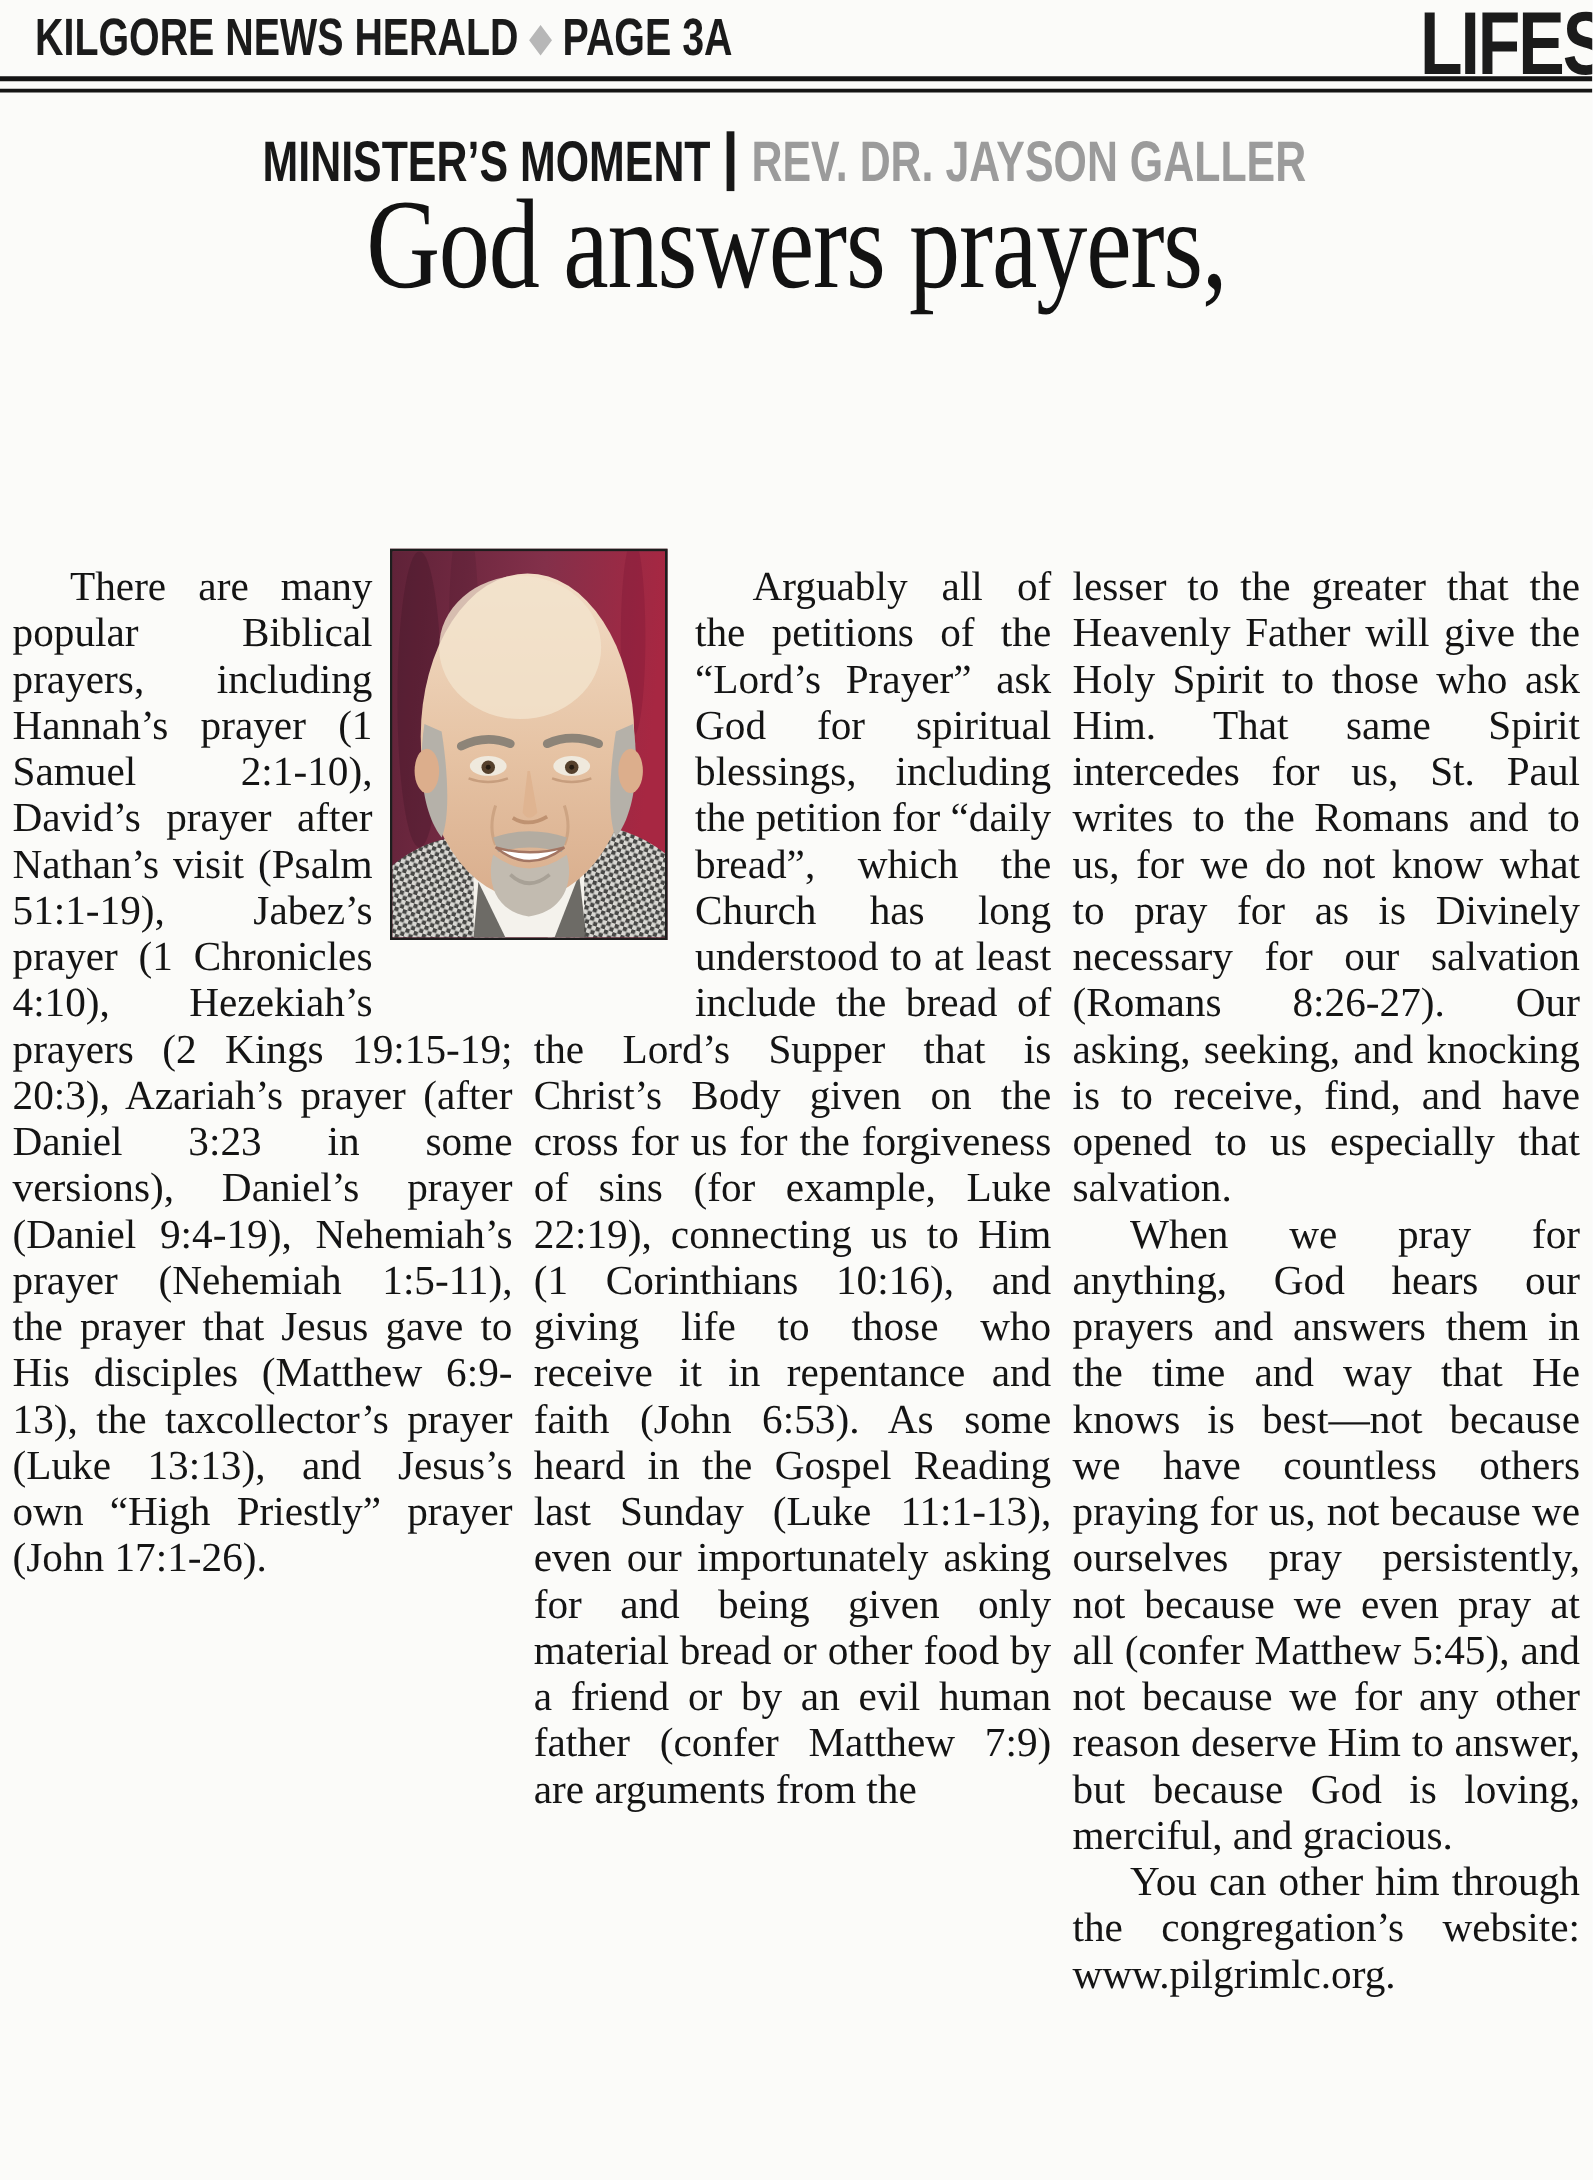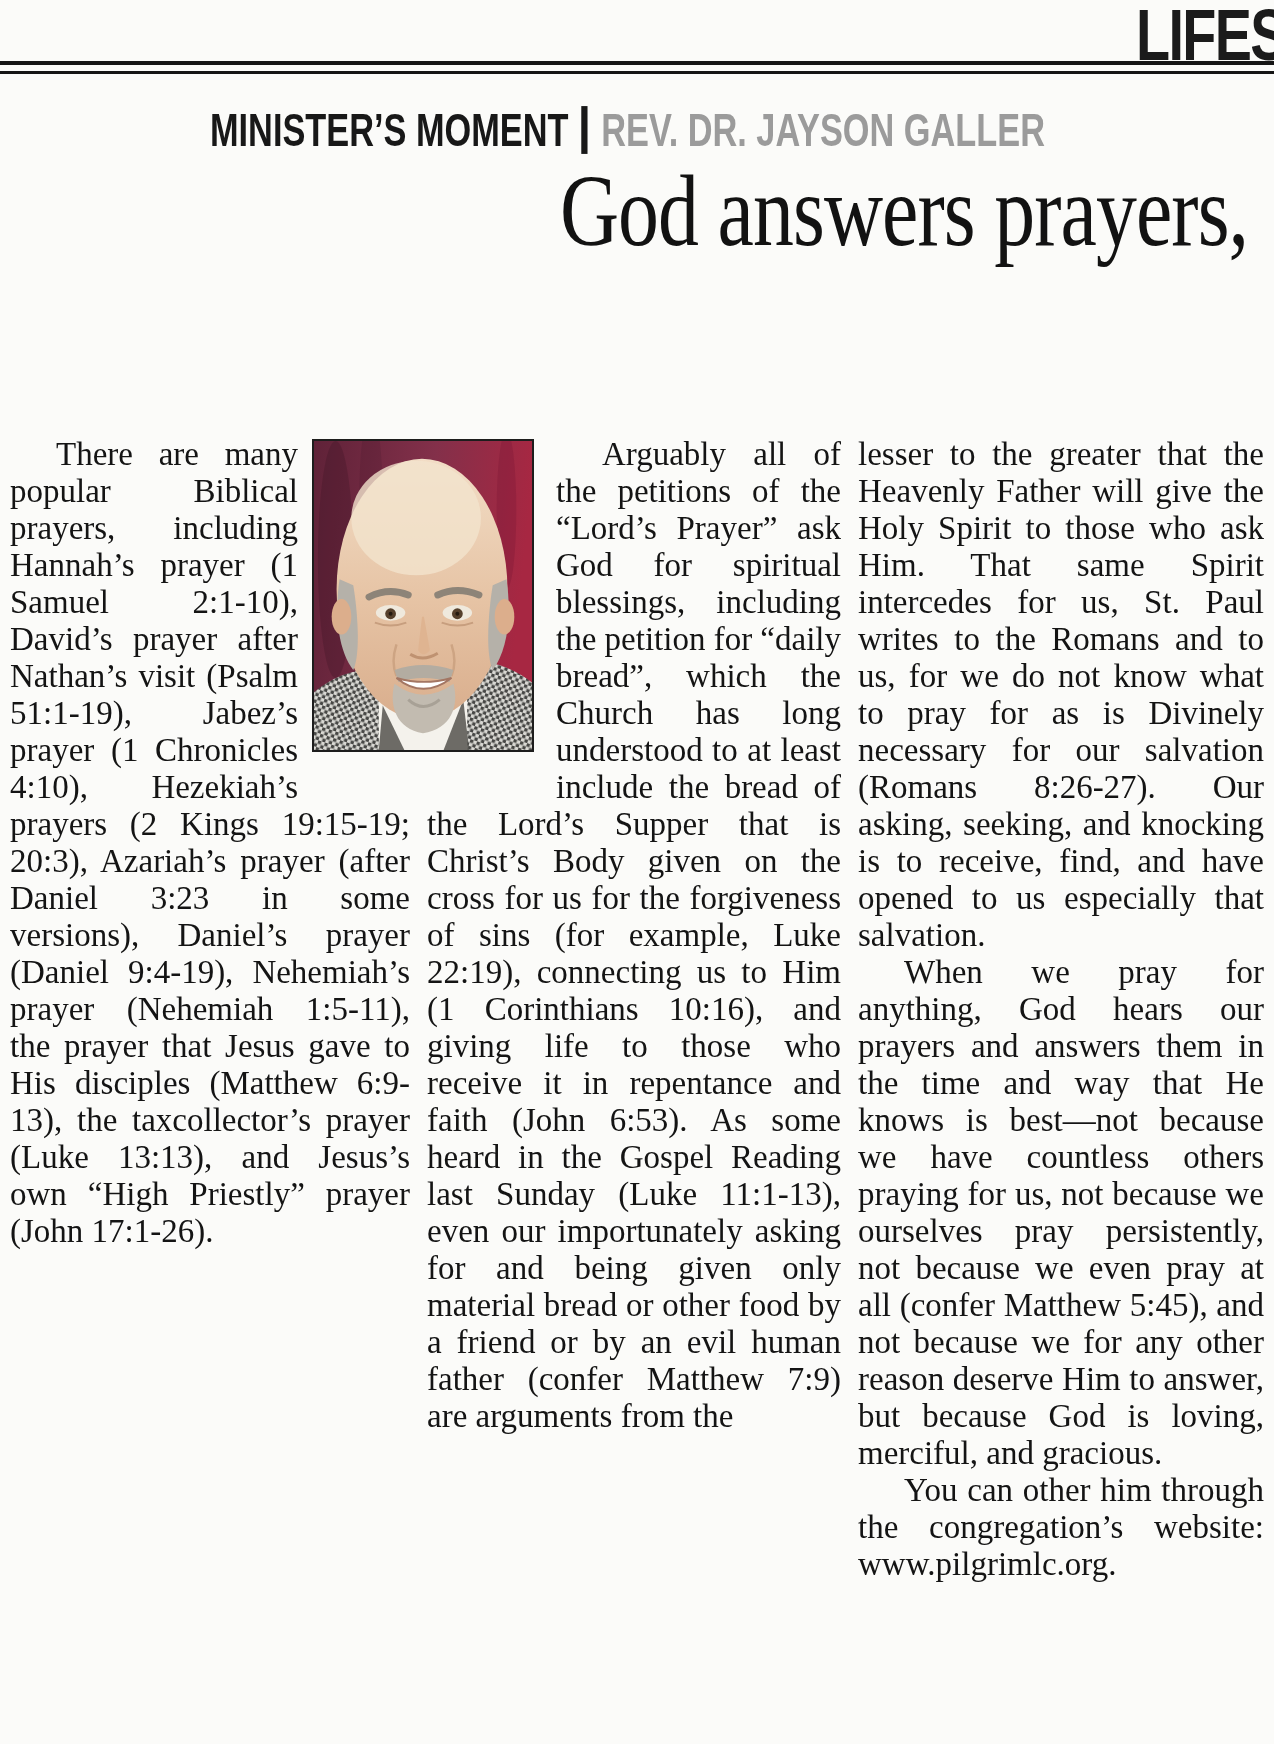--- a/index.html
+++ b/index.html
@@ -34,52 +34,57 @@
   .kicker-inner{
     display:inline-block;transform:scale(0.78,1.04);transform-origin:left top;
     font-family:"Liberation Sans", sans-serif;font-weight:bold;
     font-size:44px;color:#181818;
   }
   .kicker-bar{display:inline-block;width:8px;height:46px;background:#181818;
     margin:0 18px 0 16px;vertical-align:-8px;}
   .kicker-author{color:#9b9b9b;}
   
   .headline-line{position:absolute;left:0;width:1274px;text-align:center;white-space:nowrap;}
-  .hl1{top:152px;text-align:right;}
+  .hl1{top:138px;}
   .hl2{top:256px;}
   .hl-scale{
     display:inline-block;transform:scale(0.93,1.16);transform-origin:center top;
     font-family:"Liberation Serif", serif;font-weight:normal;
     font-size:88px;letter-spacing:-1px;color:#121212;
   }
   
   .body{
     position:absolute;left:10px;top:436px;width:1254px;
     display:grid;grid-template-columns:400px 414px 406px;column-gap:17px;
   }
   .col{
-    font-size:33px;line-height:37px;text-align:justify;color:#141414;
+    font-size:33px;line-height:37px;text-align:justify;color:#141414;margin-top:16px;
   }
   .col p{margin:0;}
   .indent{text-indent:46px;}
   .noindent{text-indent:0;}
   .cutout-right{float:right;width:112px;height:370px;}
   .cutout-left{float:left;width:129px;height:370px;}
   
   .photo{
     position:absolute;left:312px;top:439px;width:222px;height:313px;
     border:2px solid #1d1d1d;box-sizing:border-box;background:#7c2f45;
   }
   .photo svg{display:block;width:100%;height:100%;}
 </style>
 </head>
 <body>
 
 <div class="page">
 
+  <div class="masthead">
+    <div class="masthead-inner">
+      <span>KILGORE NEWS HERALD</span><span class="diamond">◆</span><span>PAGE 3A</span>
+    </div>
+  </div>
   <div class="section-title">
     <div class="section-title-inner">LIFES</div>
   </div>
   <div class="rule-a"></div>
   <div class="rule-b"></div>
 
   <div class="kicker">
     <div class="kicker-inner">
       <span>MINISTER’S MOMENT</span><span class="kicker-bar"></span><span class="kicker-author">REV. DR. JAYSON GALLER</span>
     </div>

